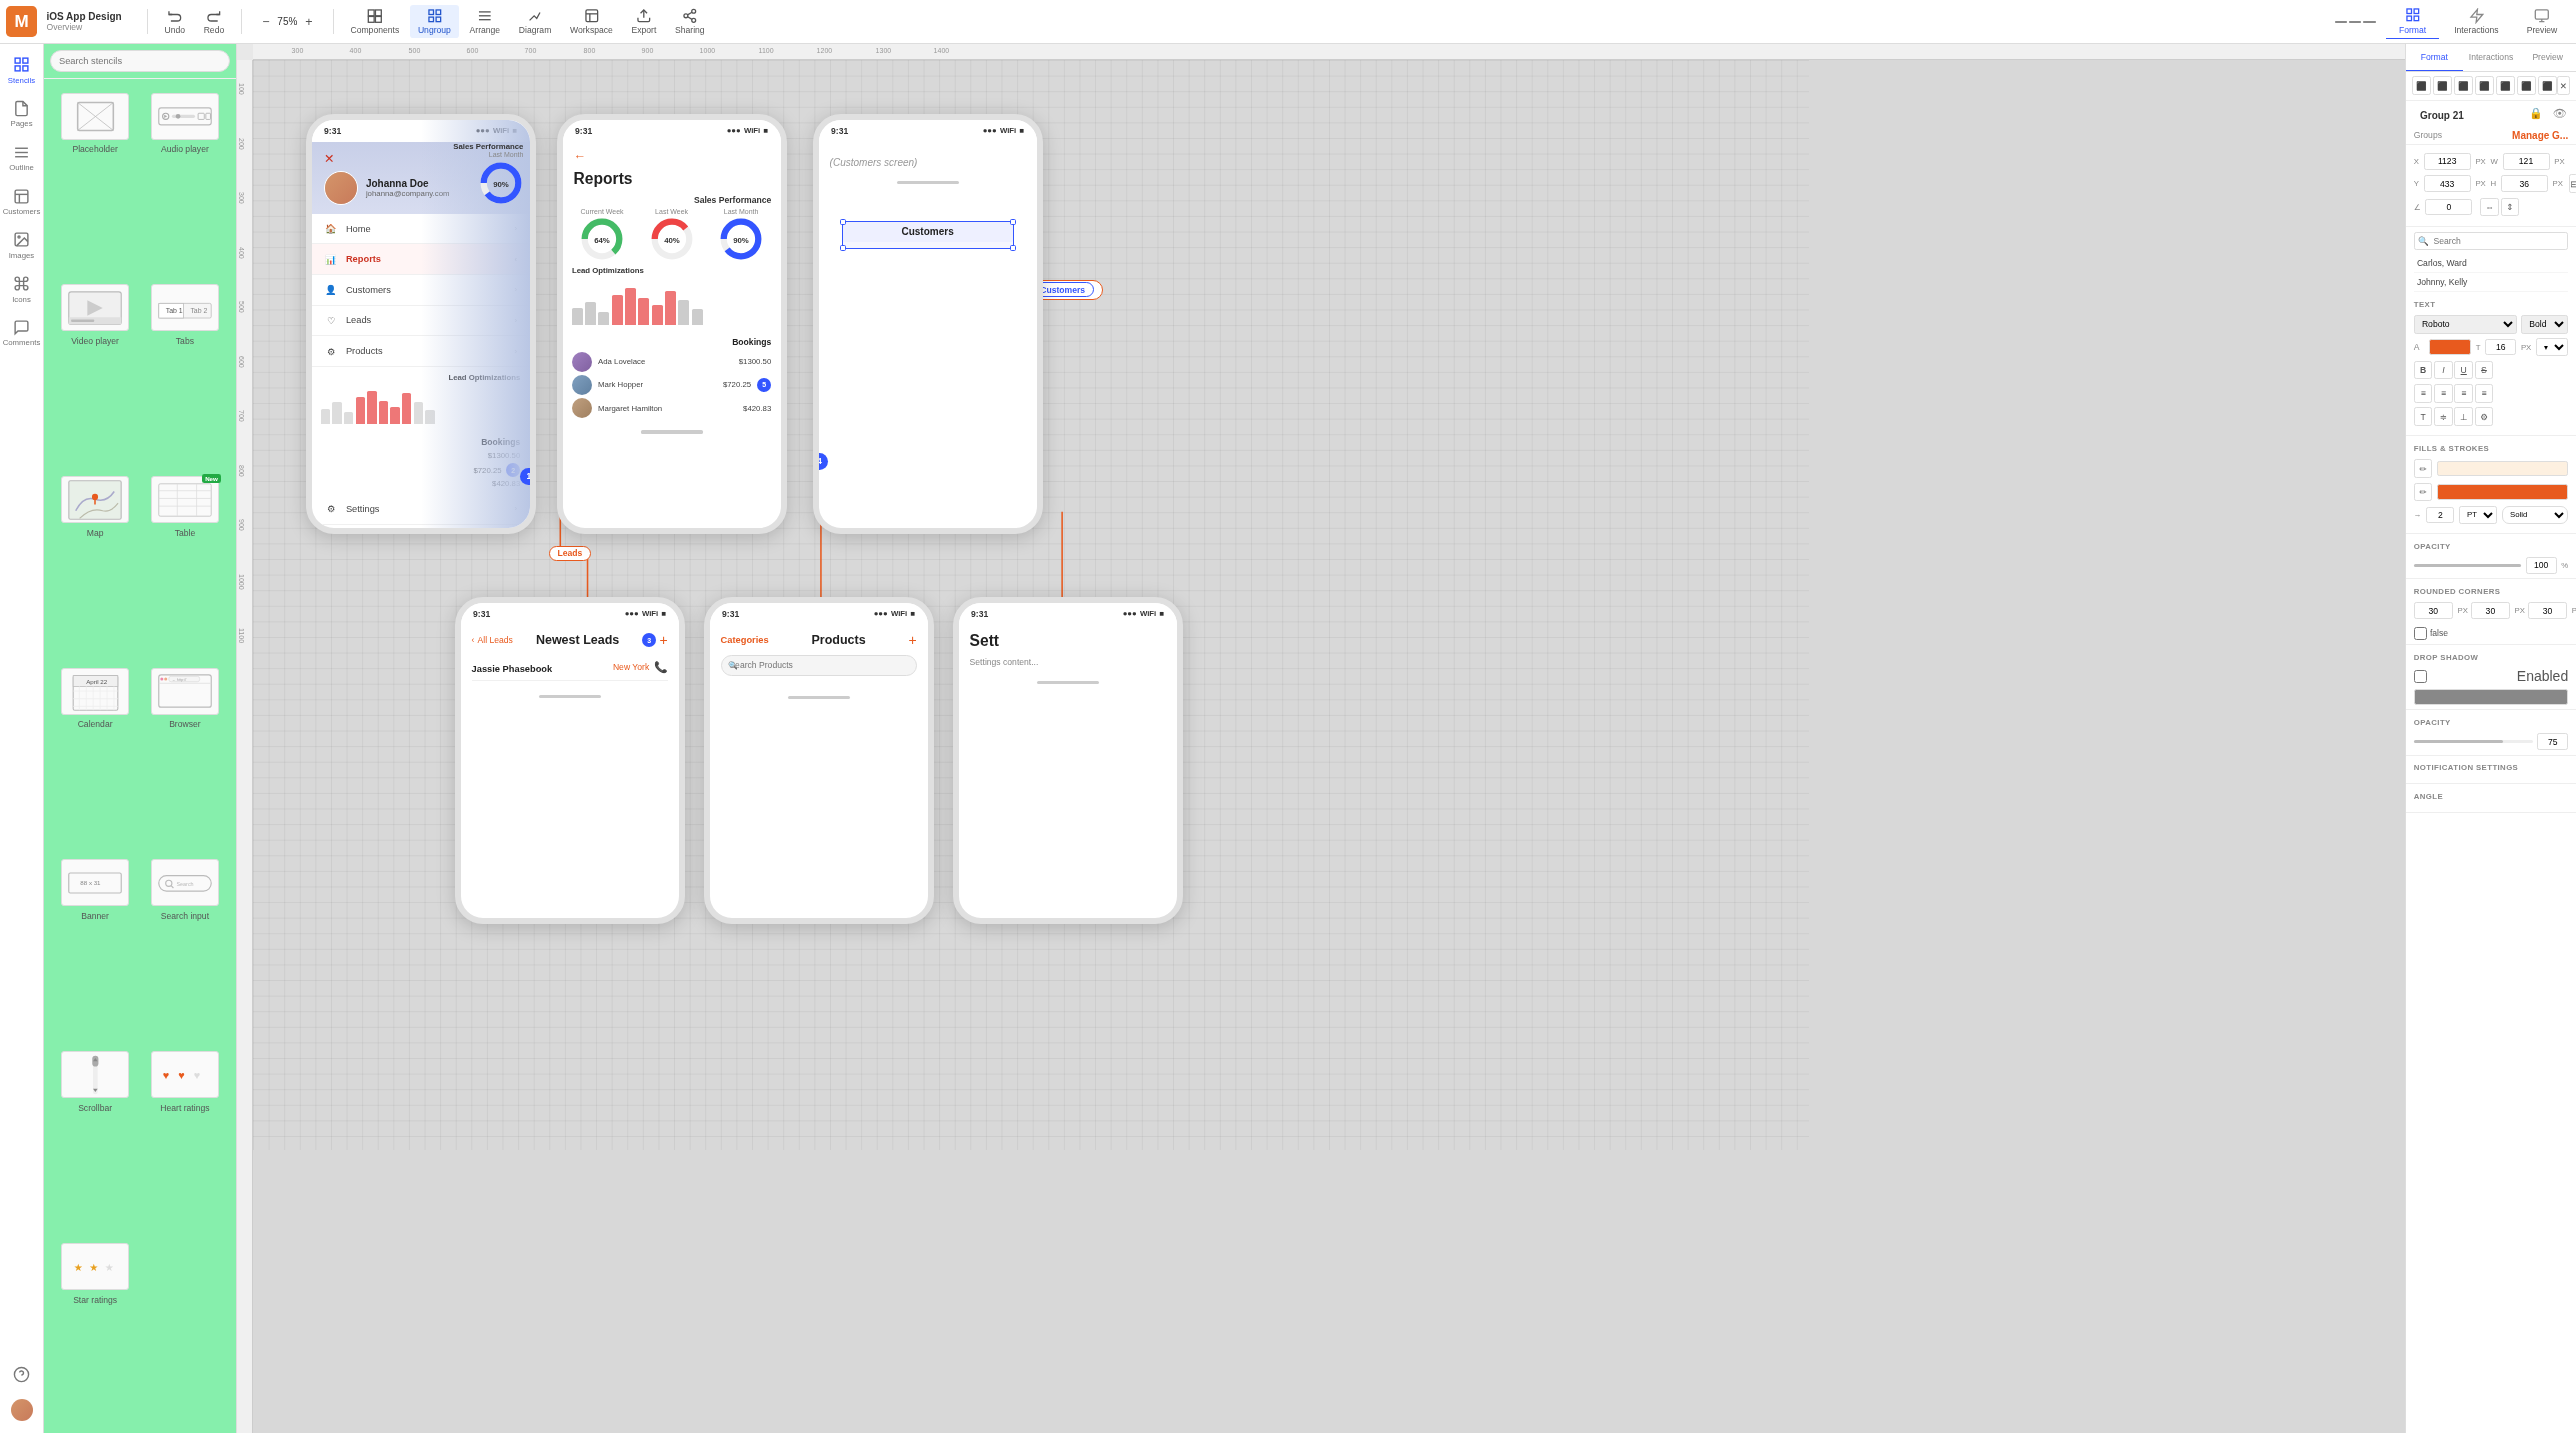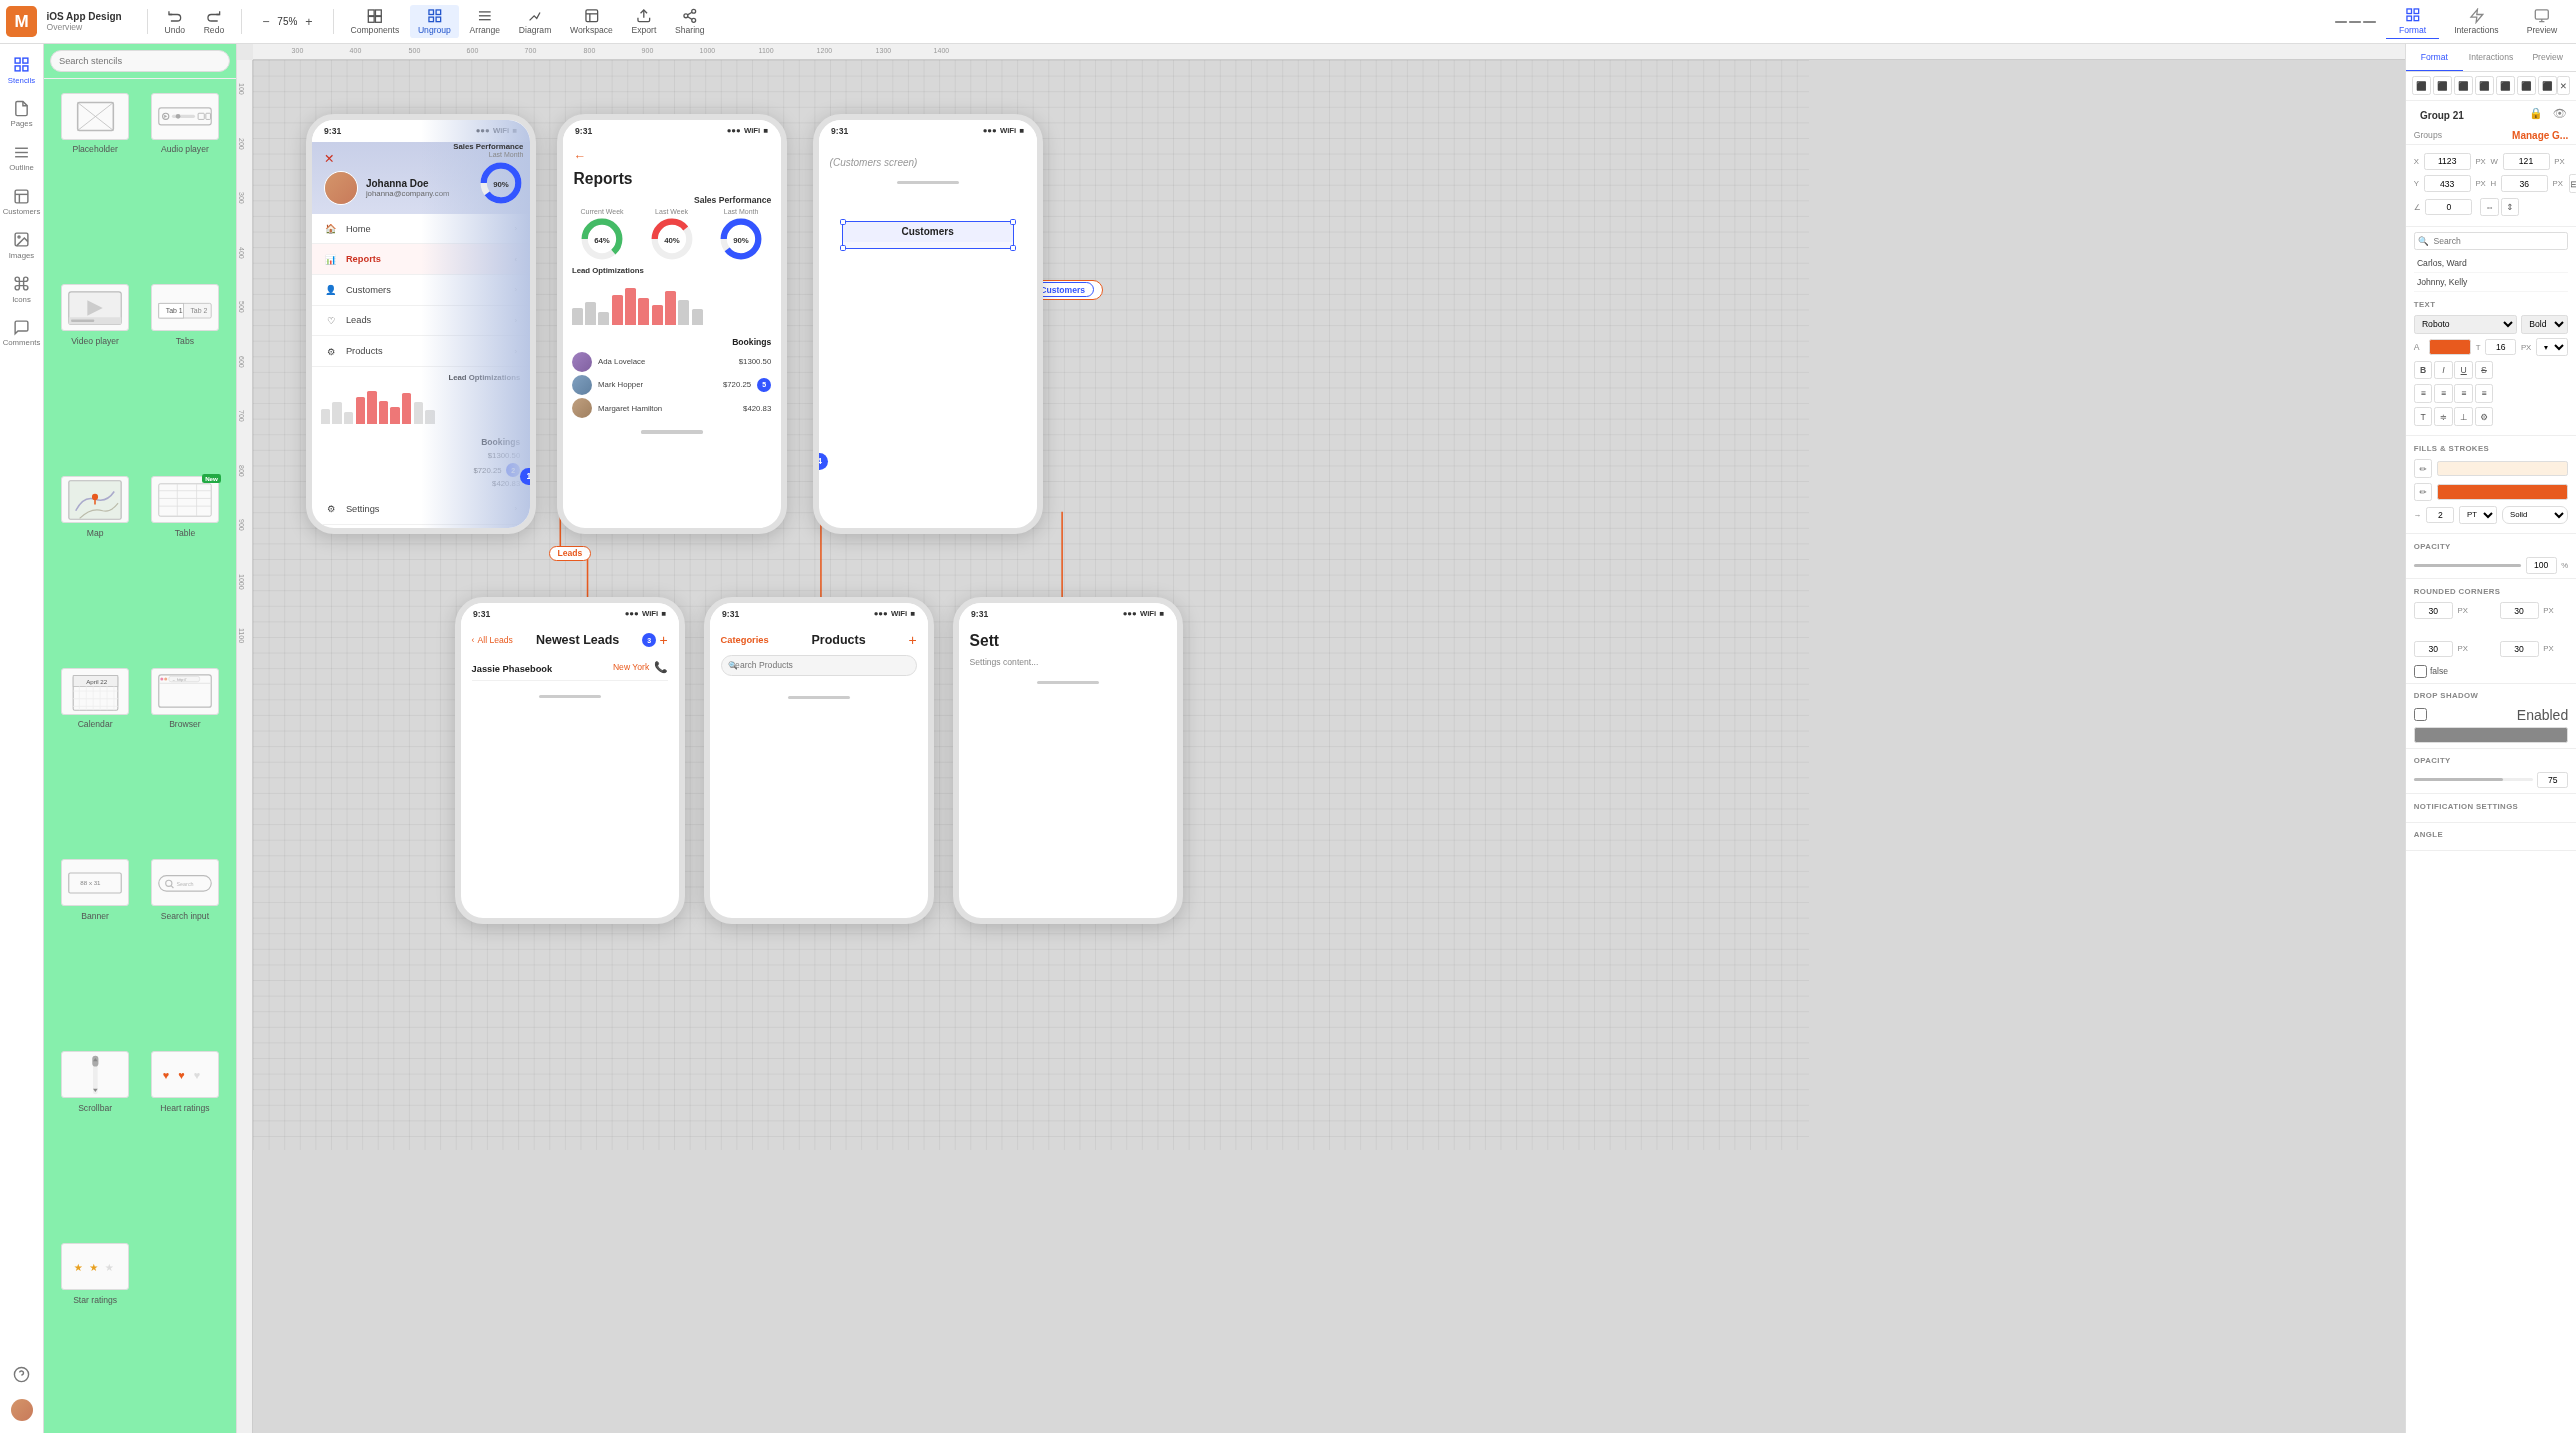--- a/index.html
+++ b/index.html
@@ -108,21 +108,21 @@
     .rp-name-item { padding: 3.9px 3.1px; font-size: 8.6px; color: #444; border-bottom: 0.8px solid #f5f5f5; cursor: pointer; }
     .rp-search-wrap { padding: 4.7px 7.8px; position: relative; }
     .rp-search-input { width: 100%; padding: 3.1px 6.2px 3.1px 18.7px; border: 0.8px solid #ddd; border-radius: 2.3px; font-size: 8.6px; outline: none; }
     .rp-search-icon { position: absolute; left: 12.5px; top: 50%; transform: translateY(-50%); color: #aaa; font-size: 8.6px; }
 
     
     .font-select { border: 0.8px solid #ddd; border-radius: 2.3px; padding: 2.3px 3.1px; font-size: 8.6px; flex: 1; }
     .font-weight-select { border: 0.8px solid #ddd; border-radius: 2.3px; padding: 2.3px 3.1px; font-size: 8.6px; width: 47px; }
 
     
-    .corner-grid { display: grid; grid-template-columns: 1fr 1fr; gap: 17px; }
+    .corner-grid { display: grid; grid-template-columns: 1fr 1fr 1fr 1fr; gap: 3px; }
 
     
     .rp-toggle-row { display: flex; align-items: center; justify-content: space-between; margin-bottom: 4.7px; }
 
     .phone-bottom-bar { height: 3.1px; width: 62px; background: #ccc; border-radius: 1.6px; margin: 6.2px auto 3.1px; }
 
     
     .manage-groups { color: #e85a1e; font-weight: 600; font-size: 10px; }
   </style>
 </head>

